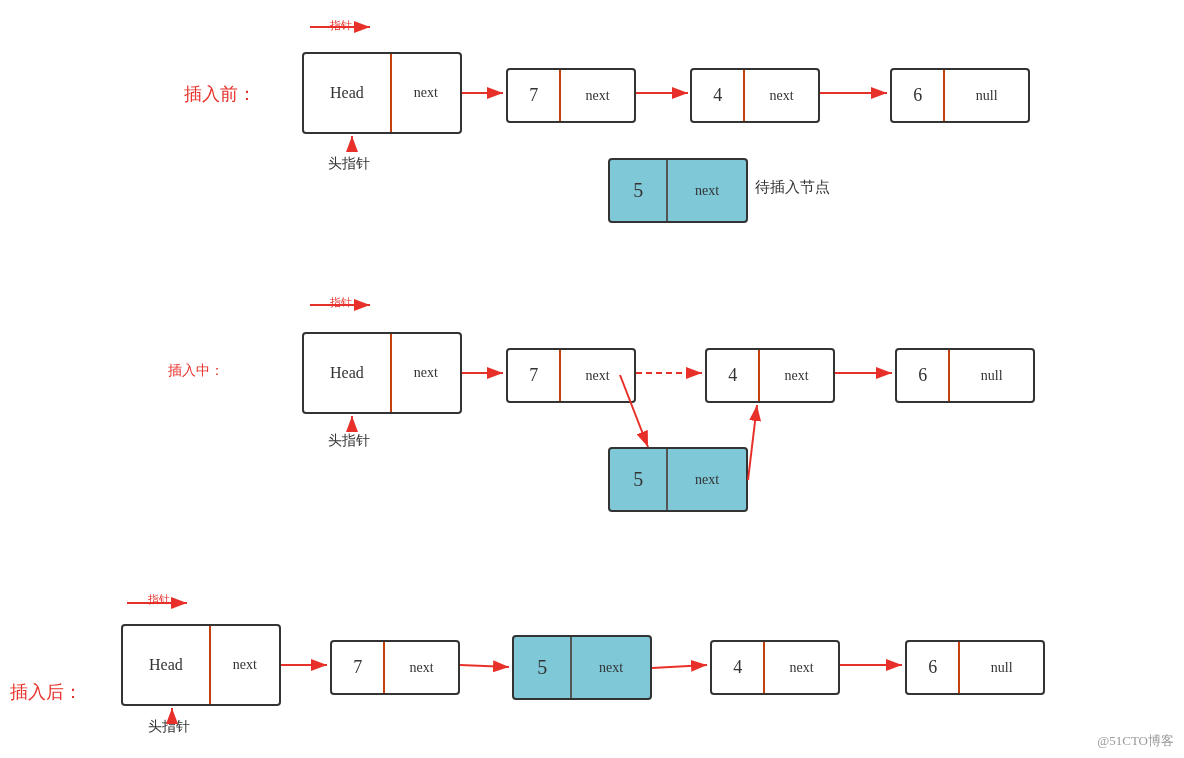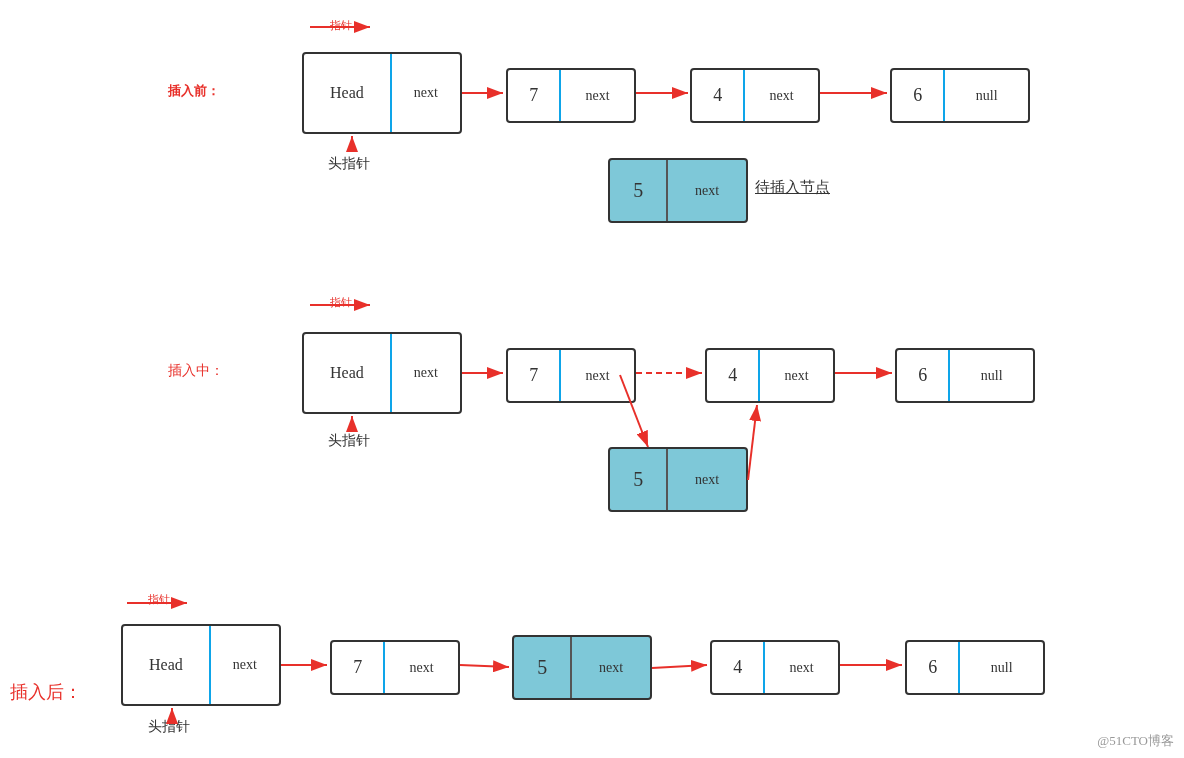--- a/index.html
+++ b/index.html
@@ -33,21 +33,21 @@
 
     .cell {
       display: flex;
       align-items: center;
       justify-content: center;
       font-size: 16px;
       color: #333;
     }
 
     .cell-left {
-      border-right: 2px solid #0ea5e9;
+      border-right: 2px solid #c2410c;
       text-align: center;
     }
 
     
     .label {
       position: absolute;
       font-size: 11px;
       color: #e8302a;
     }
 
@@ -69,21 +69,21 @@
       color: #999;
     }
   </style>
 </head>
 <body>
 
 <div class="diagram-area">
 
   <div class="label" style="top:18px; left:330px;">指针</div>
 
-  <div class="label" style="top:82px; left:168px; font-size:13px;font-weight:bold;">插入前：</div>
+  <div class="label" style="top:82px; left:184px; font-size:18px;">插入前：</div>
 
   <div class="node" style="left:302px; top:52px; width:160px; height:82px;">
     <div class="cell cell-left" style="width:90px; height:100%; font-size:16px;">Head</div>
     <div class="cell" style="width:70px; height:100%; font-size:14px;">next</div>
   </div>
 
   <div class="label" style="top:155px; left:328px; font-size:14px; color:#333;">头指针</div>
 
   <div class="node" style="left:506px; top:68px; width:130px; height:55px;">
     <div class="cell cell-left" style="width:55px; height:100%; font-size:18px;">7</div>
@@ -98,21 +98,21 @@
   <div class="node" style="left:890px; top:68px; width:140px; height:55px;">
     <div class="cell cell-left" style="width:55px; height:100%; font-size:18px;">6</div>
     <div class="cell" style="width:85px; height:100%; font-size:14px;">null</div>
   </div>
 
   <div class="node node-blue" style="left:608px; top:158px; width:140px; height:65px;">
     <div class="cell cell-left" style="width:60px; height:100%; font-size:20px; border-color:#555;">5</div>
     <div class="cell" style="width:80px; height:100%; font-size:14px;">next</div>
   </div>
 
-  <div class="label" style="top:178px; left:755px; font-size:15px; color:#333;text-decoration:underline;">待插入节点</div>
+  <div class="label" style="top:178px; left:755px; font-size:15px; color:#333;">待插入节点</div>
 
   <div class="label" style="top:295px; left:330px;">指针</div>
   <div class="label" style="top:362px; left:168px; font-size:14px;">插入中：</div>
 
   <div class="node" style="left:302px; top:332px; width:160px; height:82px;">
     <div class="cell cell-left" style="width:90px; height:100%; font-size:16px;">Head</div>
     <div class="cell" style="width:70px; height:100%; font-size:14px;">next</div>
   </div>
 
   <div class="label" style="top:432px; left:328px; font-size:14px; color:#333;">头指针</div>

